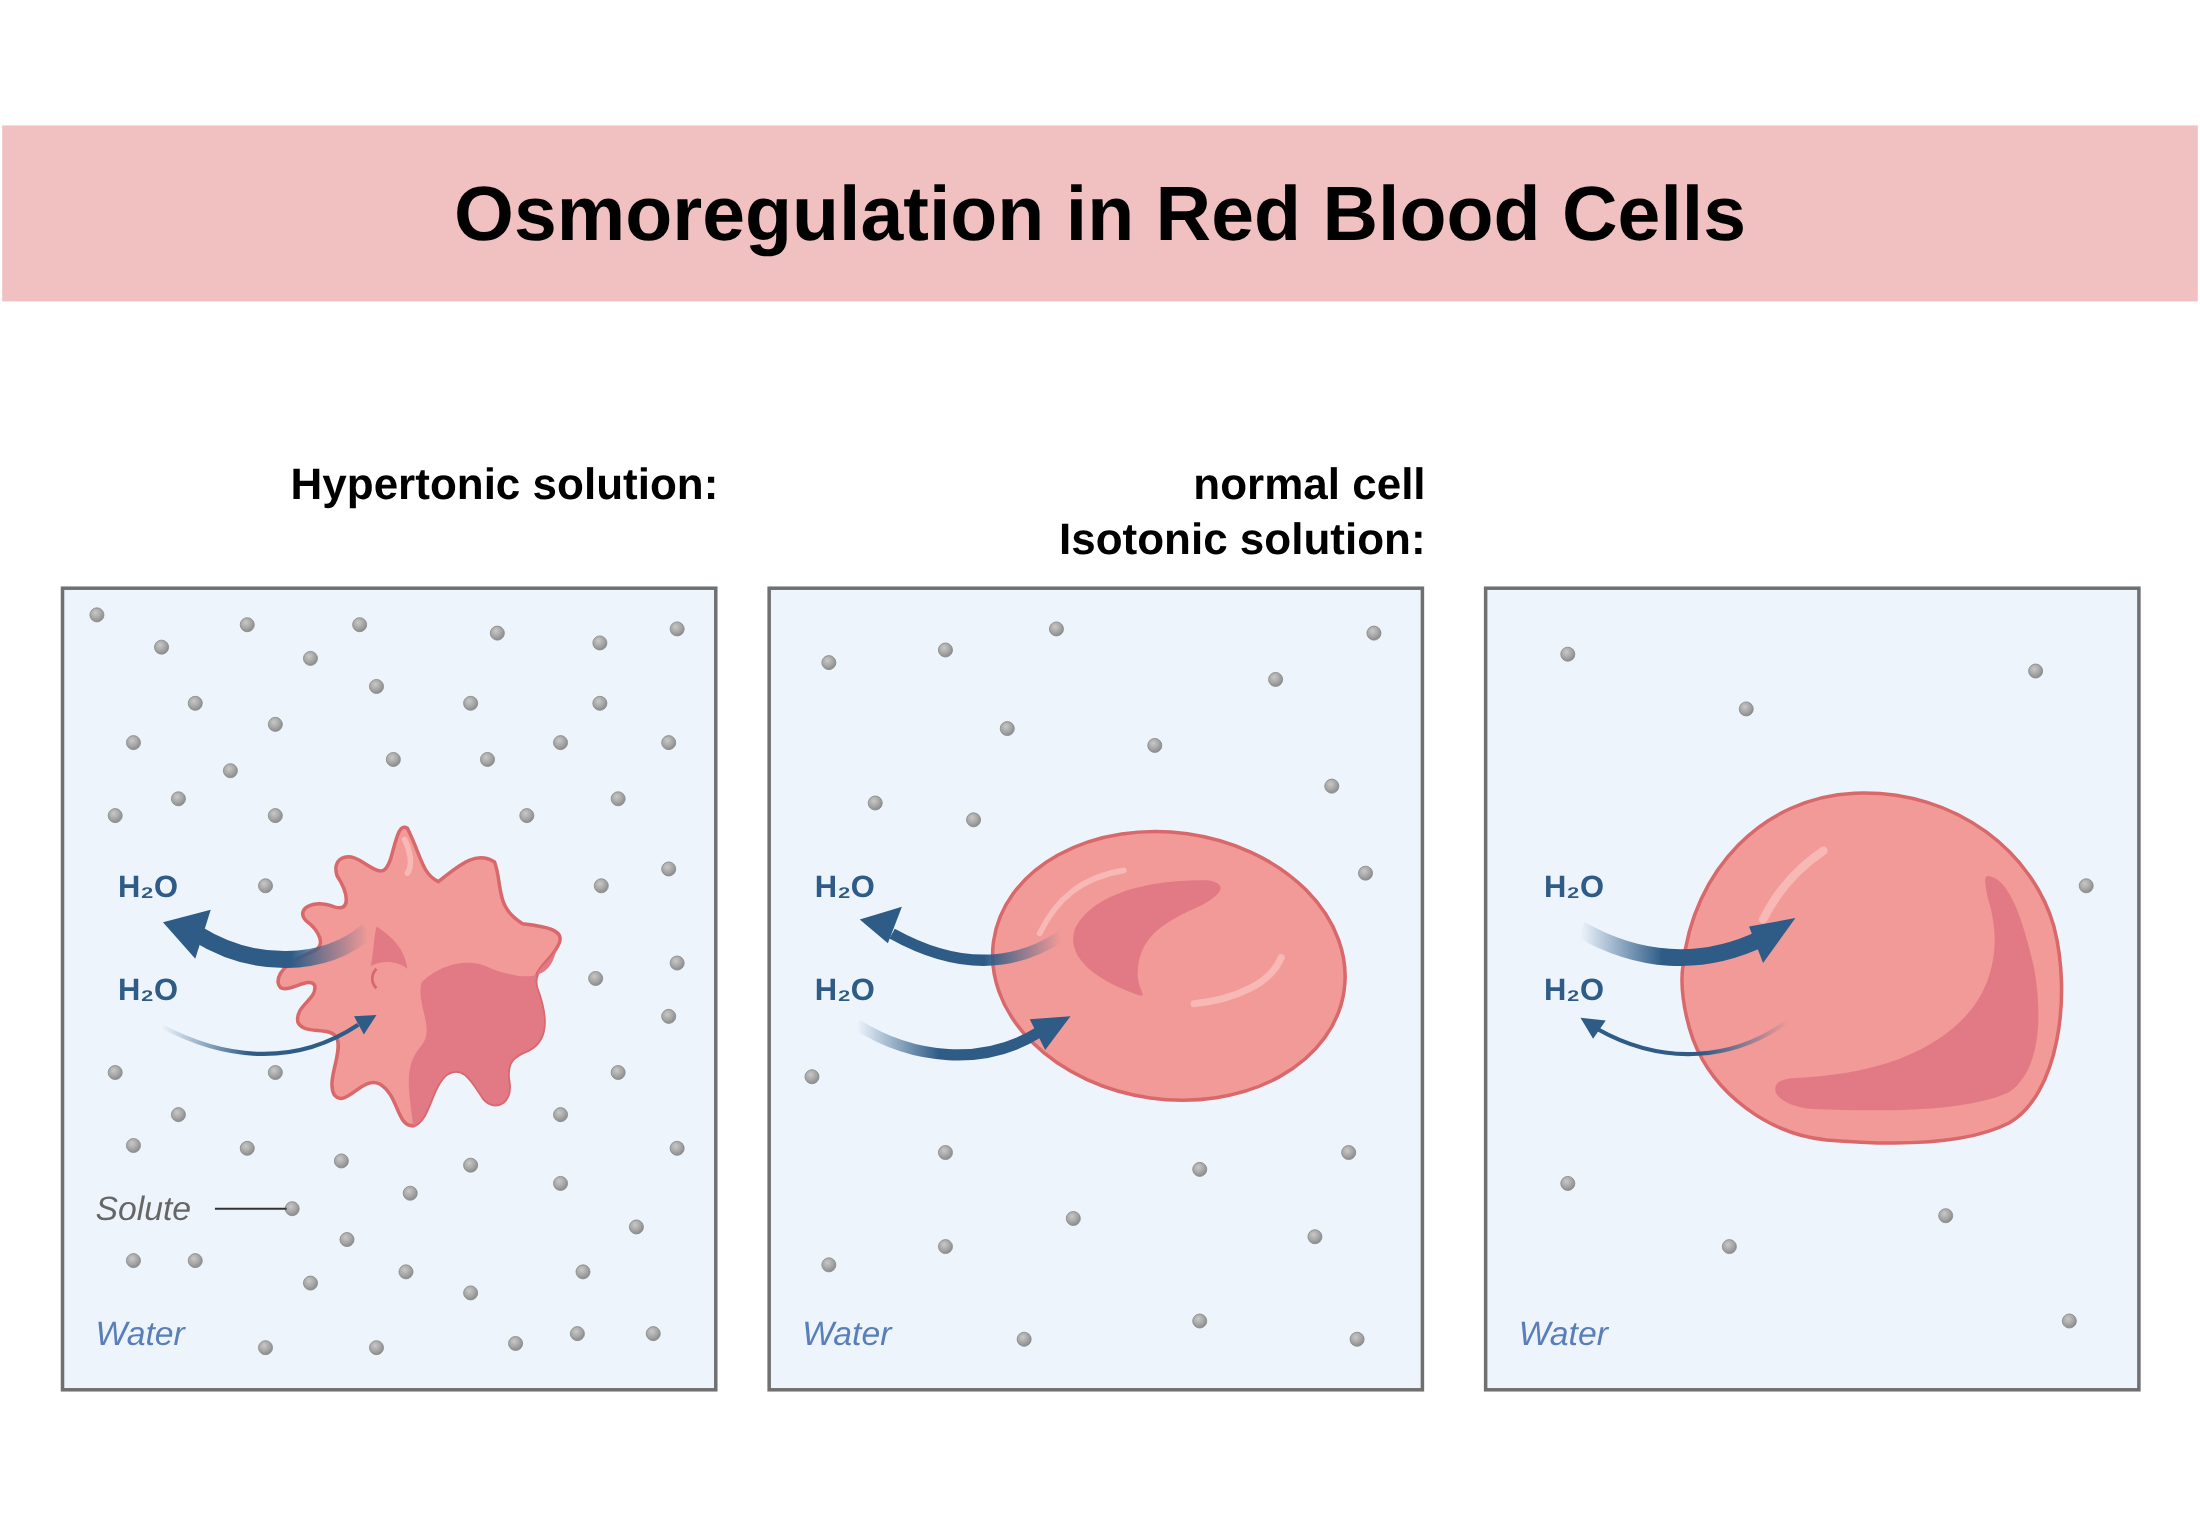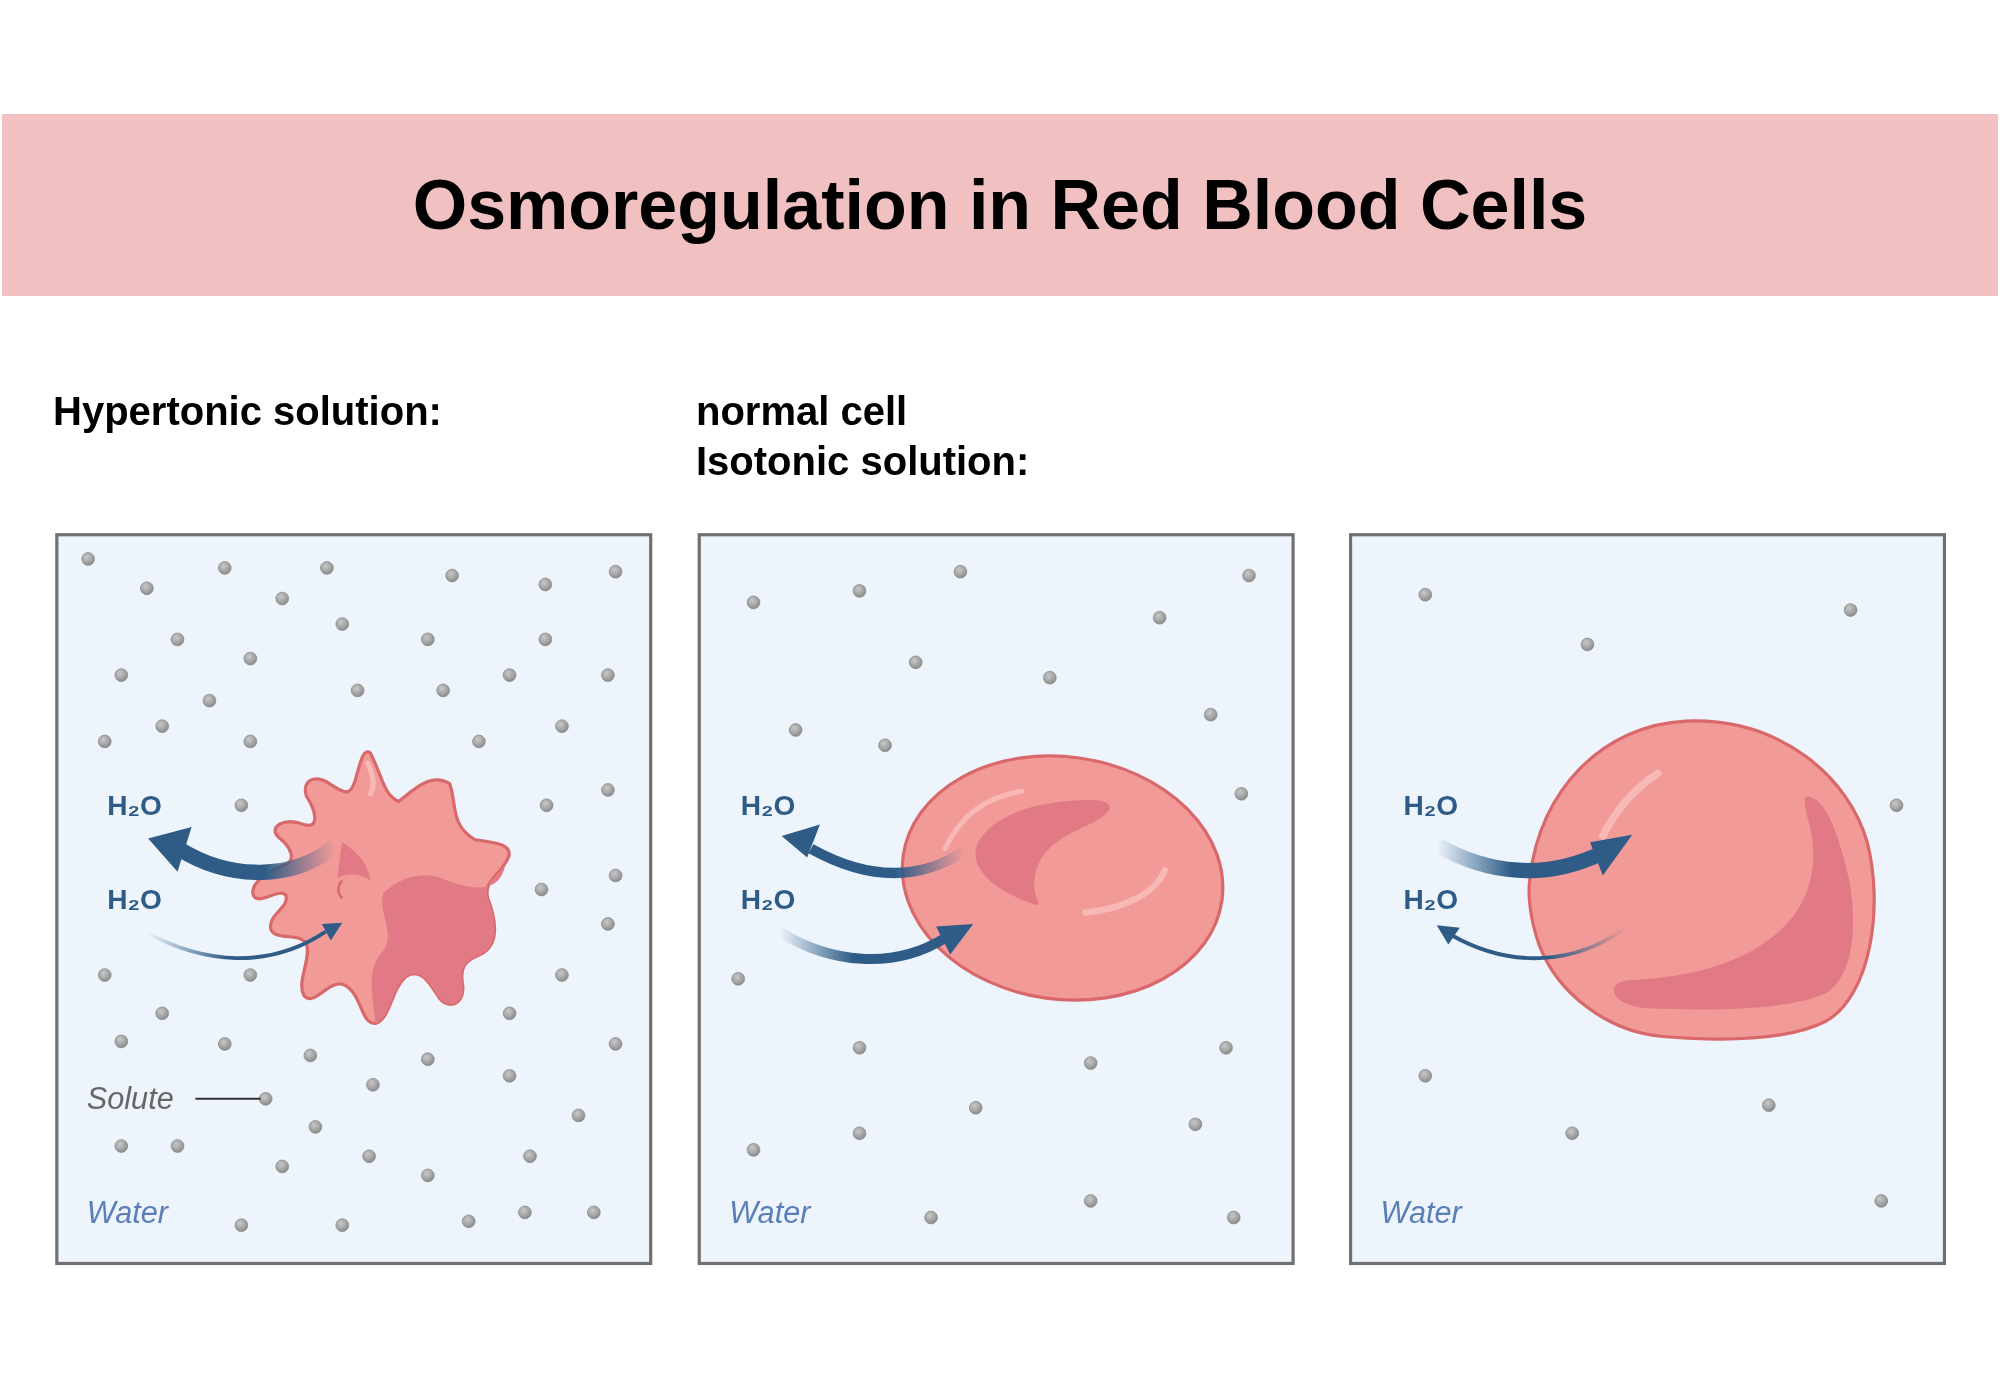--- a/index.html
+++ b/index.html
@@ -1,19 +1,19 @@
 <!DOCTYPE html>
 <html><head>
 <meta charset="utf-8">
 <style>
   html, body { margin: 0; padding: 0; background: #ffffff; }
   body { width: 2000px; height: 1400px; position: relative; overflow: hidden; font-family: "Liberation Sans", sans-serif; }
-  .banner { position: absolute; left: 2px; top: 114px; width: 1996px; height: 182px; background: #F1C1C2; display: flex; align-items: center; justify-content: center; }
+  .banner { position: absolute; left: 2px; top: 114px; width: 1996px; height: 160px; background: #F1C1C2; display: flex; align-items: center; justify-content: center; }
   .banner h1 { margin: 0; font-family: "Liberation Sans", sans-serif; font-weight: 700; font-size: 70px; color: #000; letter-spacing: 0px; }
-  .panel-title { position: absolute; top: 386px; width: 600px; text-align: left; font-weight: 700; font-size: 40px; line-height: 50px; color: #000; font-family: "Liberation Sans", sans-serif; }
+  .panel-title { position: absolute; top: 416px; width: 600px; text-align: right; font-weight: 700; font-size: 40px; line-height: 50px; color: #000; font-family: "Liberation Sans", sans-serif; }
   .panel-title span { display: block; }
   svg.stage { position: absolute; left: 0; top: 0; width: 2000px; height: 1400px; }
   .lbl-h2o { font-family: "Liberation Sans", sans-serif; font-weight: 700; font-size: 22px; fill: #2E5C87; }
   .lbl-water { font-family: "Liberation Sans", sans-serif; font-style: italic; font-size: 24px; fill: #5A7FB8; }
   .lbl-solute { font-family: "Liberation Sans", sans-serif; font-style: italic; font-size: 24px; fill: #666666; }
 </style>
 </head>
 <body>
 
 <div class="banner">

